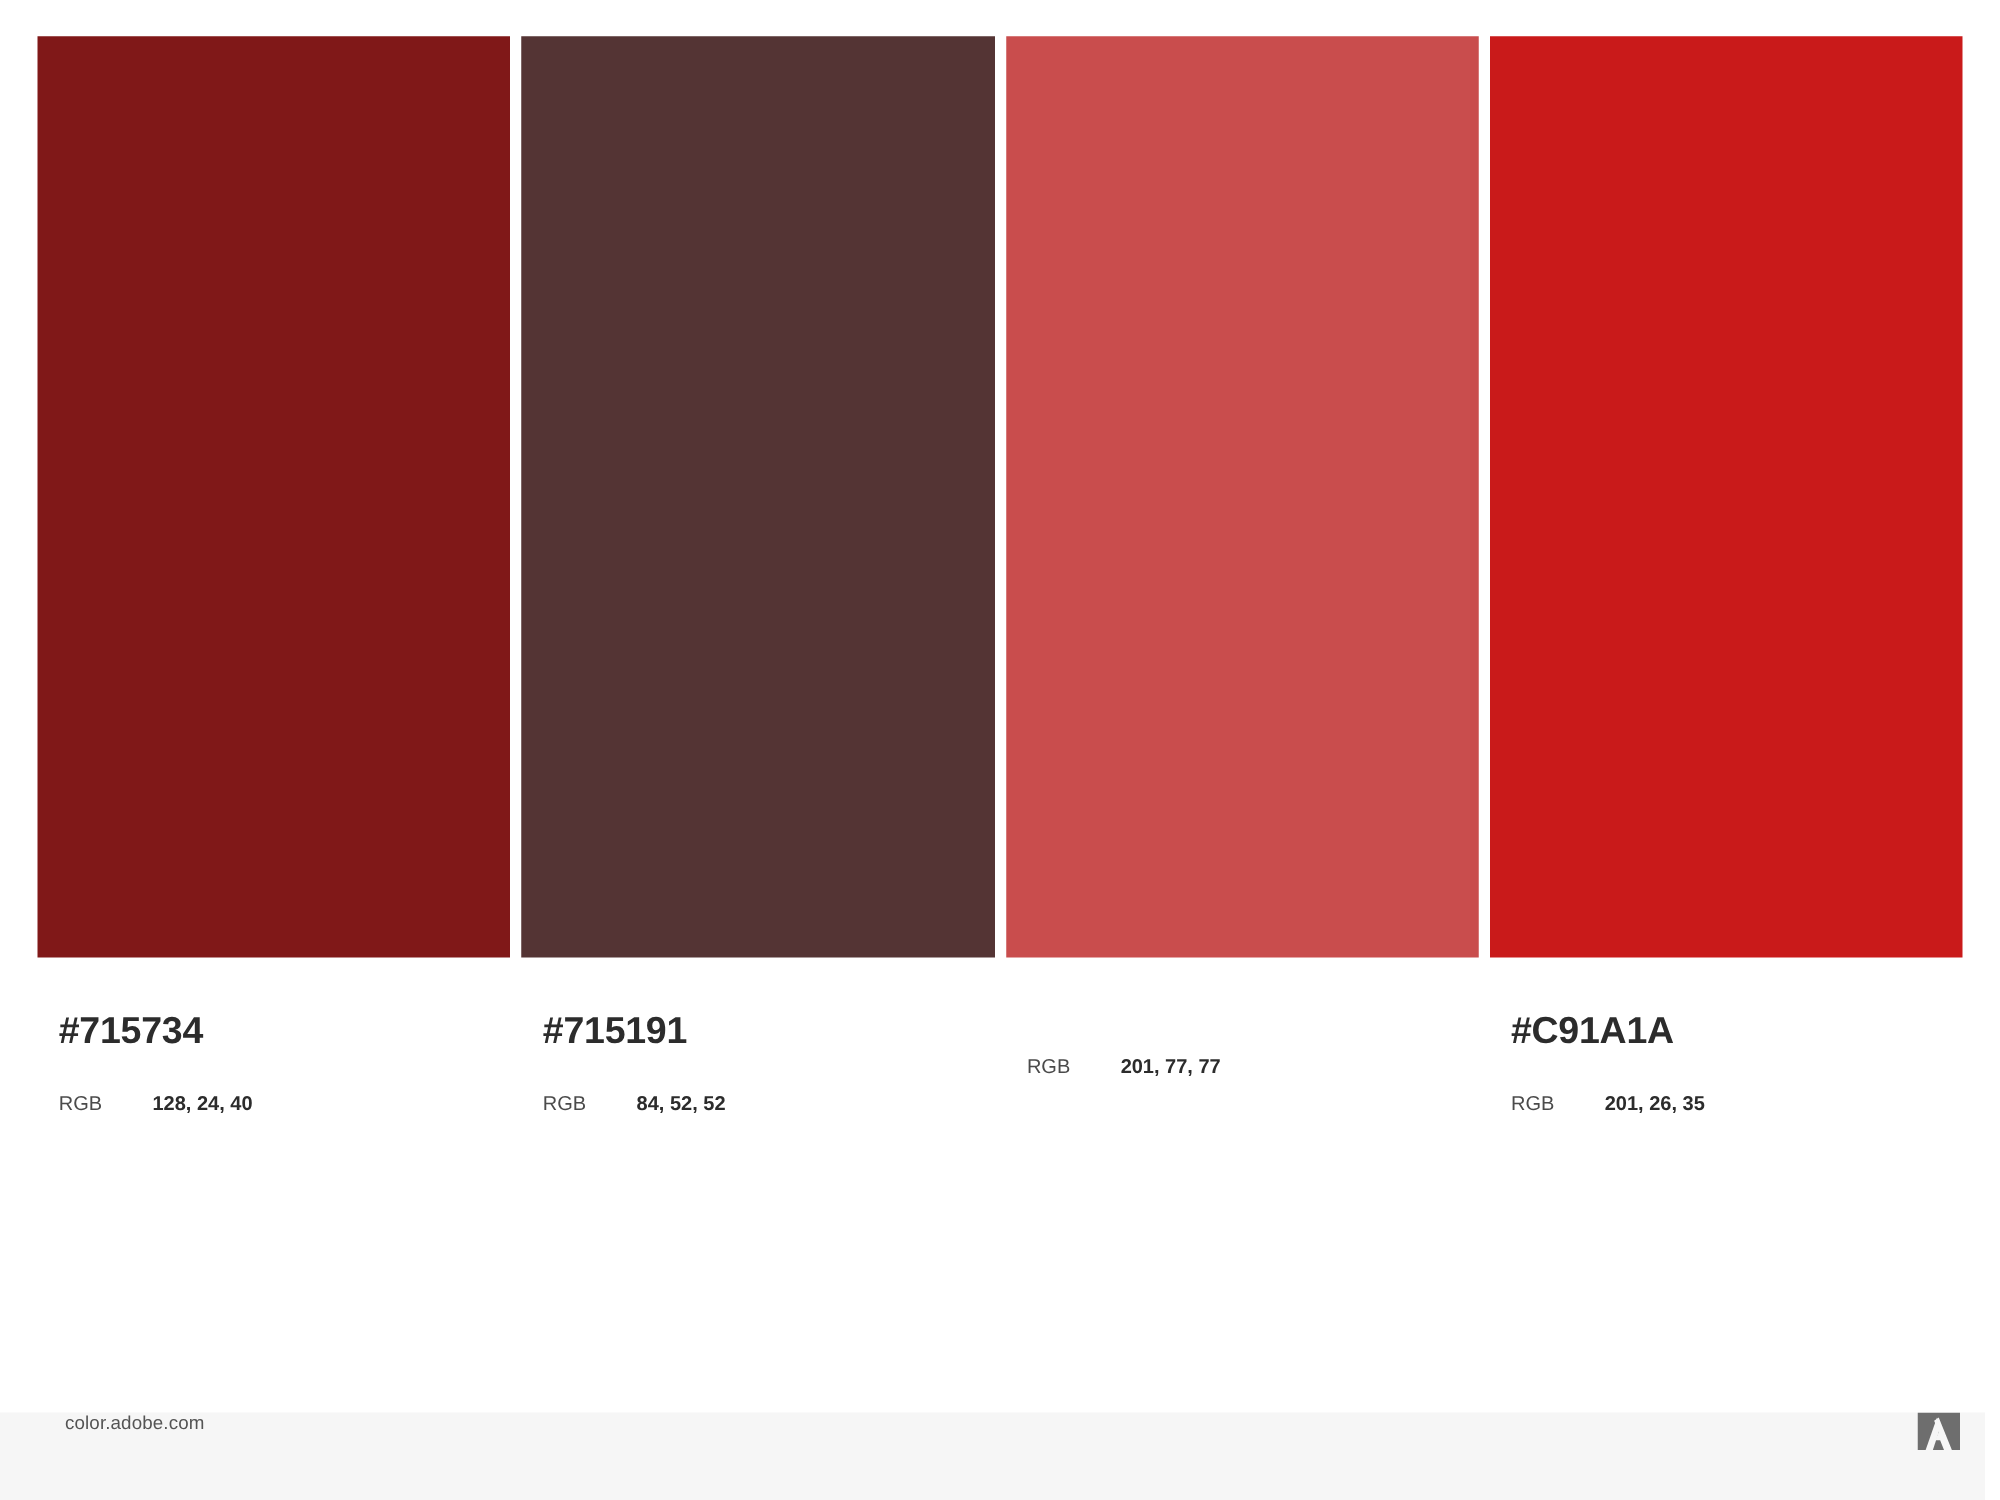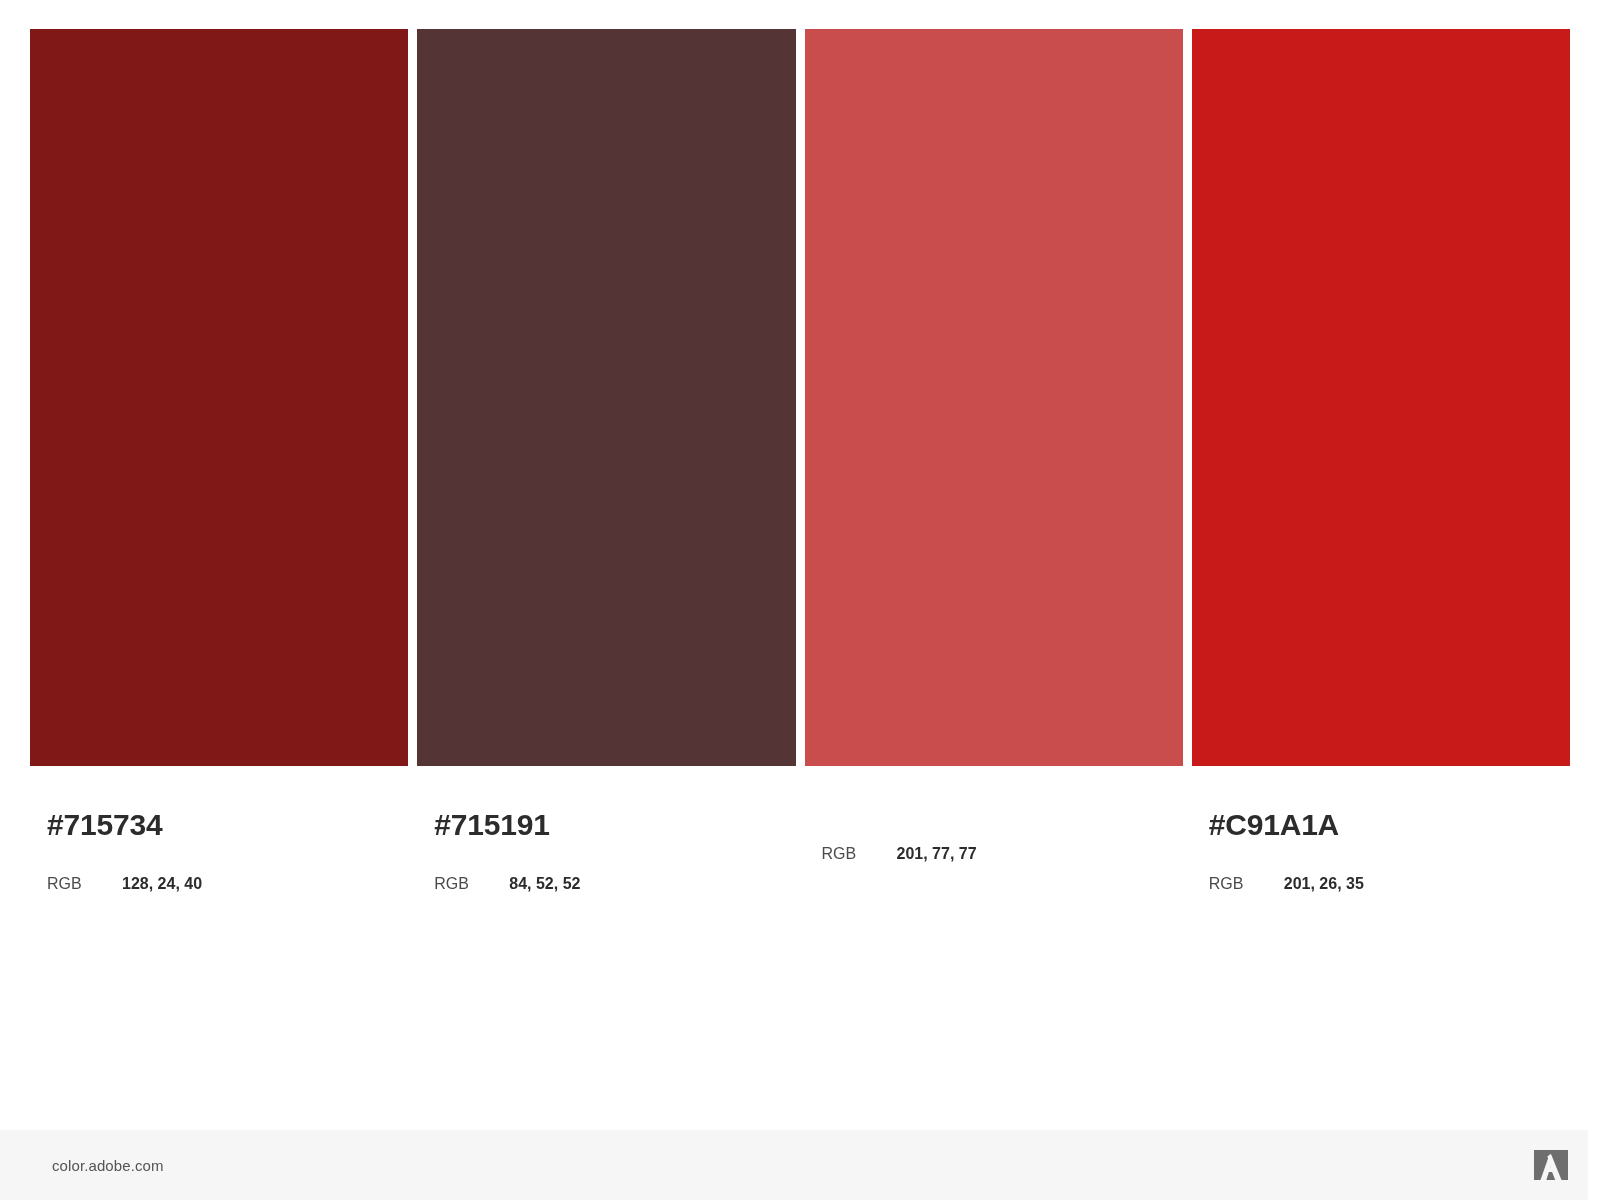--- a/index.html
+++ b/index.html
@@ -90,21 +90,21 @@
 
   
   .footer {
     position: absolute;
     left: 0;
     bottom: 0;
     width: 1588px;
     height: 70px;
     background: #F6F6F6;
     display: flex;
-    align-items: center;
+    align-items: flex-start;
     justify-content: space-between;
     padding: 0 20px 0 52px;
   }
 
   .footer-url {
     font-size: 15px;
     color: #545454;
     letter-spacing: 0.1px;
   }
 

